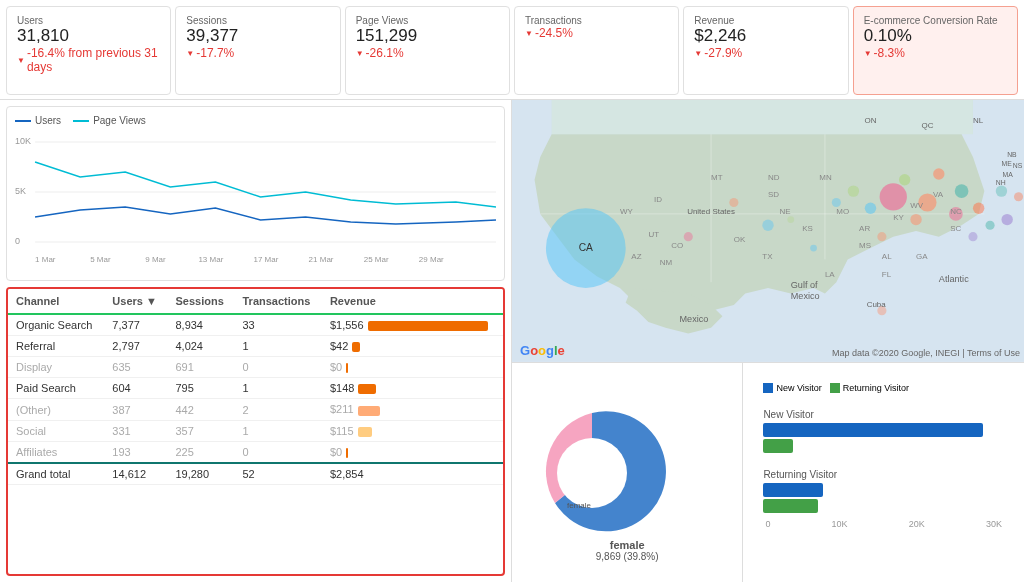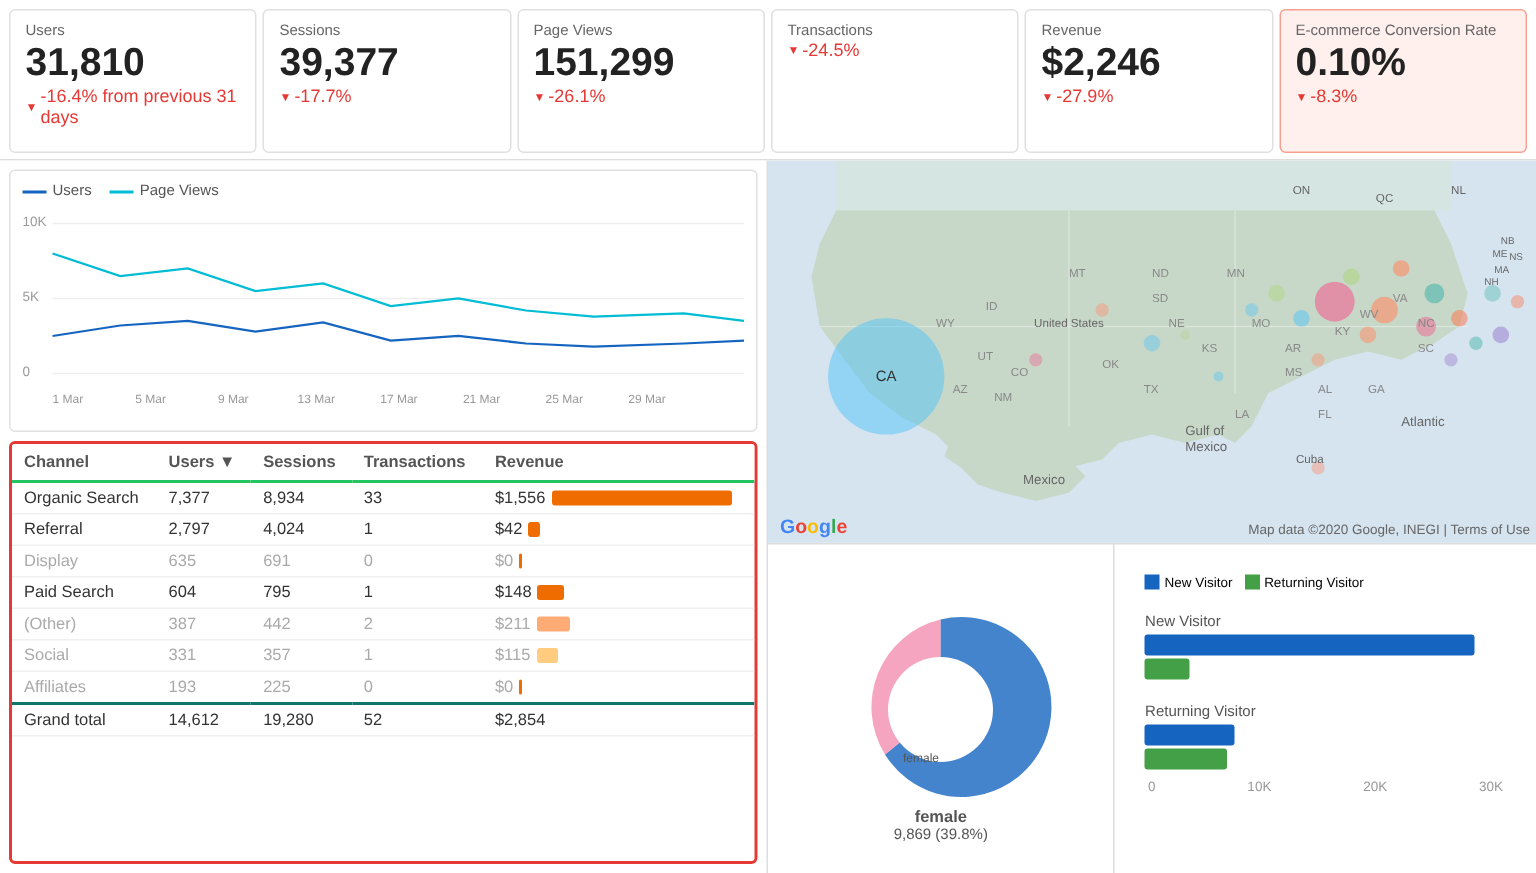--- a/index.html
+++ b/index.html
@@ -5,21 +5,21 @@
     * { box-sizing: border-box; margin: 0; padding: 0; font-family: Arial, sans-serif; }
     body { background: #f5f5f5; width: 1024px; height: 582px; overflow: hidden; font-size: 12px; }
     
     .dashboard { display: grid; grid-template-columns: 1fr 1fr; grid-template-rows: auto auto auto; width: 1024px; height: 582px; }
     
     
     .kpi-row { grid-column: 1 / 3; display: flex; gap: 4px; padding: 6px 6px 4px 6px; background: #fff; border-bottom: 1px solid #ddd; }
     .kpi-card { flex: 1; background: #fff; border: 1px solid #e0e0e0; border-radius: 4px; padding: 8px 10px; min-width: 0; }
     .kpi-card.highlight { background: #fff0ee; border-color: #f5a090; }
     .kpi-label { font-size: 10px; color: #666; white-space: nowrap; overflow: hidden; text-overflow: ellipsis; }
-    .kpi-value { font-size: 26px; font-weight: 700; color: #222; line-height: 1.2; }
+    .kpi-value { font-size: 17px; font-weight: 400; color: #222; line-height: 1.2; }
     .kpi-change { font-size: 12px; color: #e53935; display: flex; align-items: center; gap: 2px; }
     .kpi-change::before { content: '▼'; font-size: 8px; }
     
     
     .left-area { grid-column: 1; grid-row: 2 / 4; display: flex; flex-direction: column; padding: 6px; gap: 6px; background: #fff; border-right: 1px solid #ddd; }
     
     
     .right-area { grid-column: 2; grid-row: 2 / 4; display: flex; flex-direction: column; background: #f0f0f0; }
     
     
@@ -50,21 +50,21 @@
     .map-section { flex: 1; position: relative; background: #e8eef4; overflow: hidden; min-height: 220px; }
     .map-attribution { position: absolute; bottom: 4px; right: 4px; font-size: 9px; color: #666; }
     .google-logo { position: absolute; bottom: 4px; left: 8px; font-size: 13px; font-weight: bold; color: #4285f4; }
     .google-logo span.g-red { color: #ea4335; }
     .google-logo span.g-yellow { color: #fbbc05; }
     .google-logo span.g-blue { color: #4285f4; }
     .google-logo span.g-green { color: #34a853; }
     
     
     .bottom-right { display: flex; height: 220px; }
-    .donut-section { width: 45%; display: flex; align-items: center; justify-content: center; background: #fff; border-top: 1px solid #ddd; position: relative; }
+    .donut-section { width: 45%; display: flex; align-items: center; background: #fff; border-top: 1px solid #ddd; position: relative; }
     .bar-chart-section { flex: 1; background: #fff; border-top: 1px solid #ddd; border-left: 1px solid #ddd; padding: 20px; }
     
     .donut-label { position: absolute; bottom: 20px; left: 50%; transform: translateX(-50%); text-align: center; font-size: 10px; color: #555; white-space: nowrap; }
     .donut-label strong { display: block; font-size: 11px; }
     
     
     .bar-chart-legend { display: flex; gap: 8px; margin-bottom: 8px; font-size: 9px; }
     .bc-legend-item { display: flex; align-items: center; gap: 3px; }
     .bc-legend-box { width: 10px; height: 10px; }
     .bc-legend-box.blue { background: #1565c0; }

